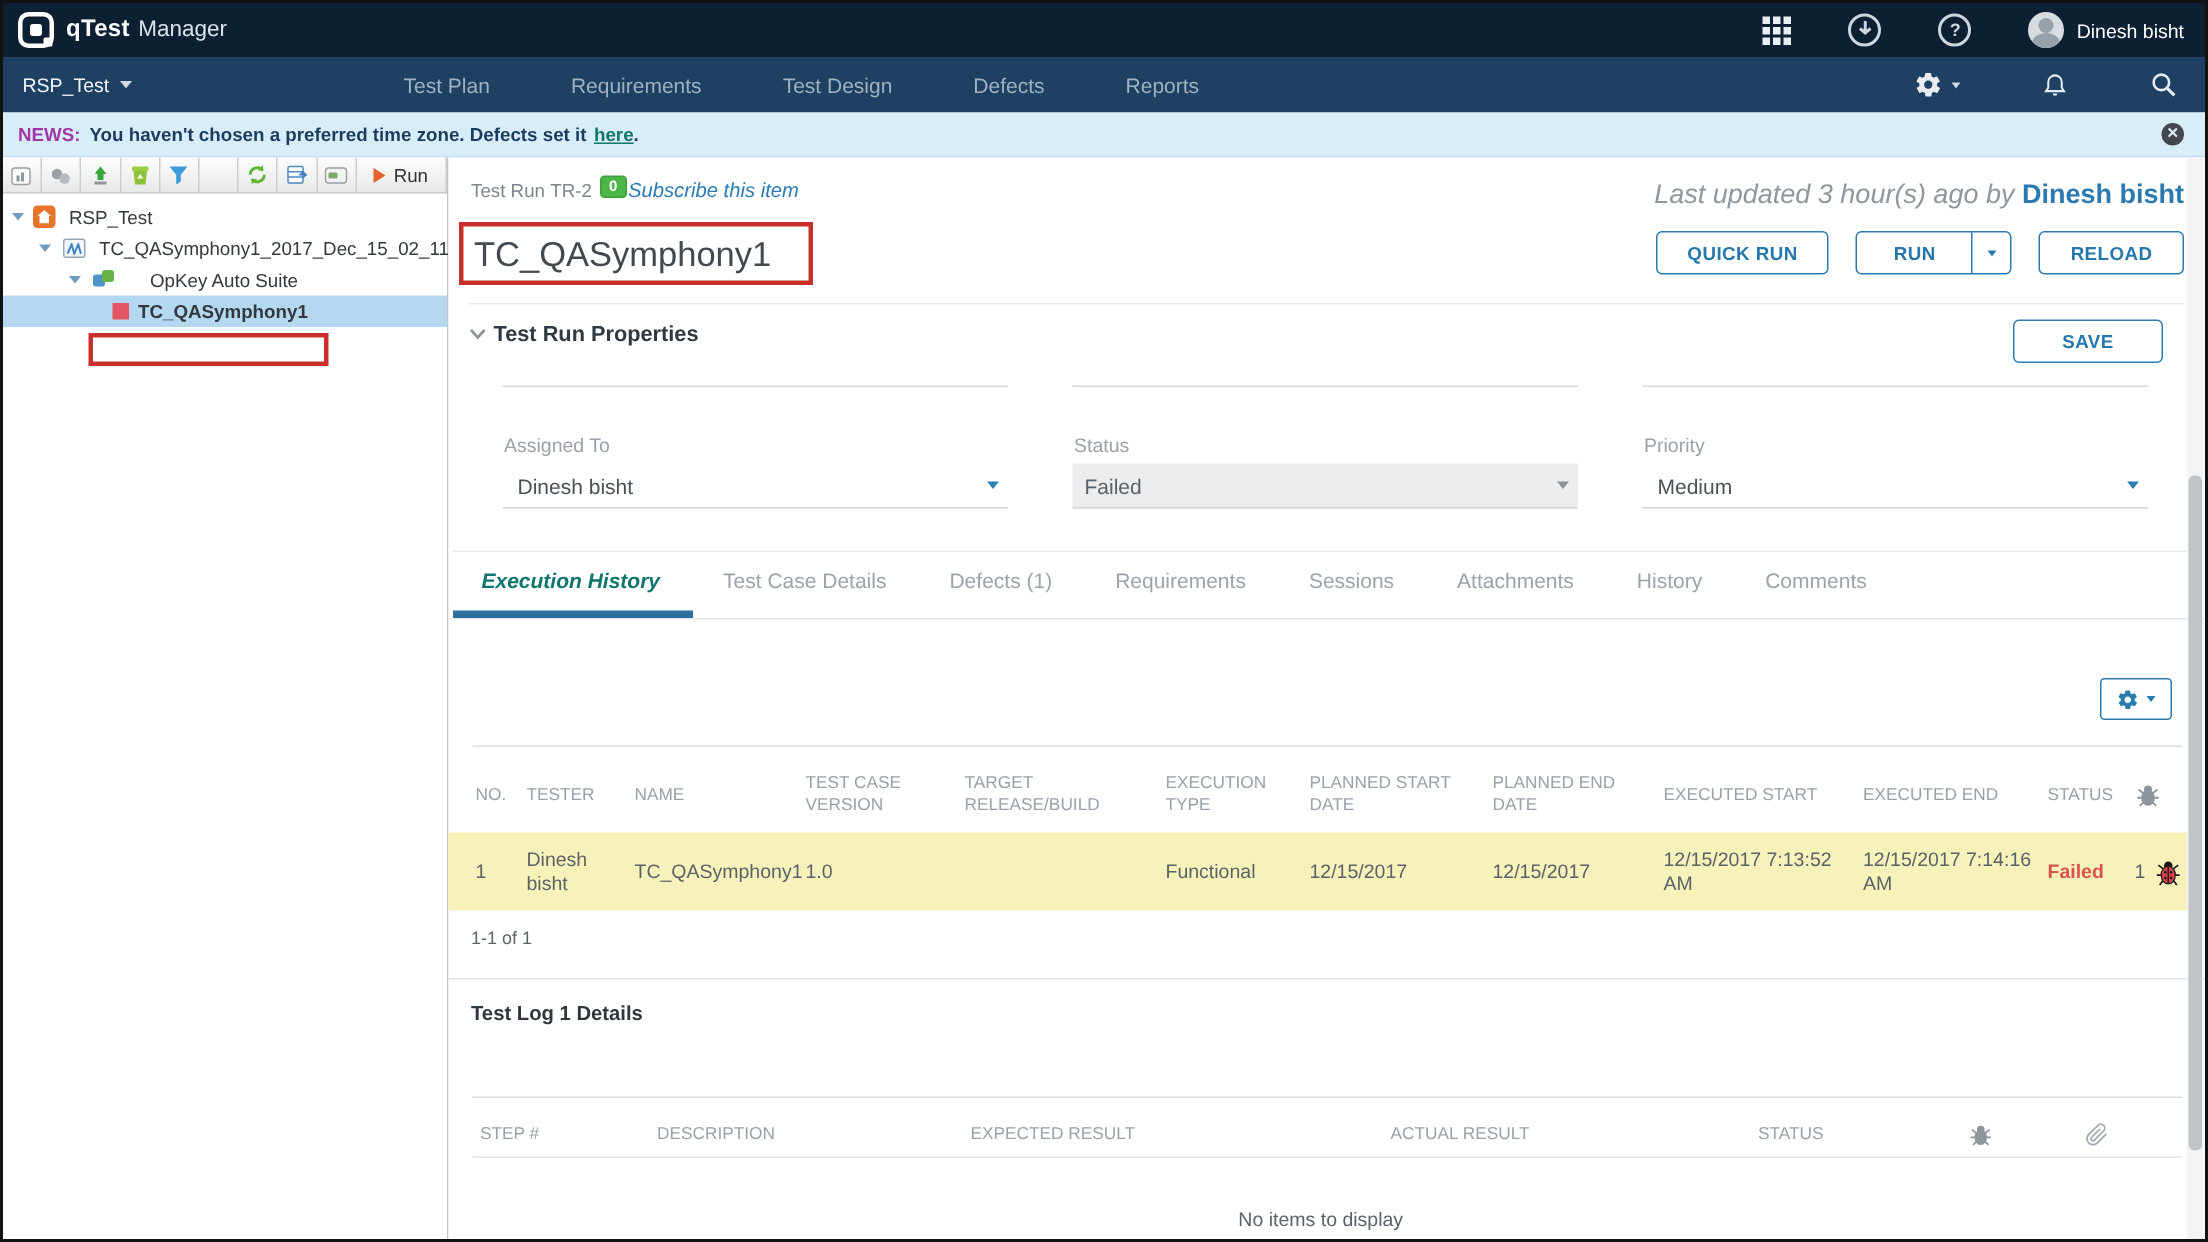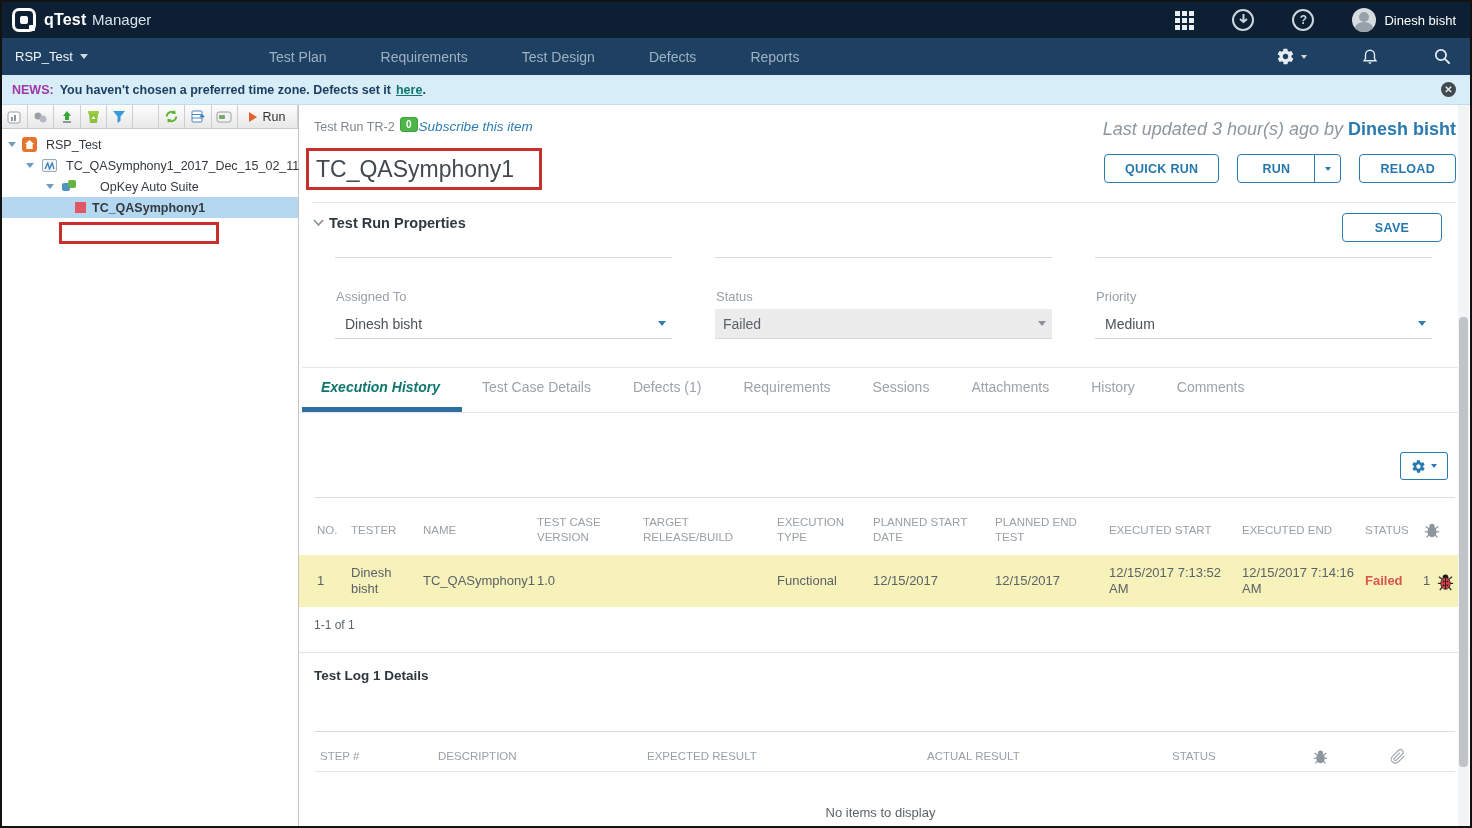--- a/index.html
+++ b/index.html
@@ -388,21 +388,21 @@
     <div class="hr" style="left:16px; width:1140px; top:392px; background:#dcdcdc;"></div>
 
     <div class="htable-head hgrid">
       <div>NO.</div>
       <div>TESTER</div>
       <div>NAME</div>
       <div>TEST CASE VERSION</div>
       <div>TARGET RELEASE/BUILD</div>
       <div>EXECUTION TYPE</div>
       <div>PLANNED START DATE</div>
-      <div>PLANNED END TEST</div>
+      <div>PLANNED END DATE</div>
       <div>EXECUTED START</div>
       <div>EXECUTED END</div>
       <div>STATUS</div>
       <div>
         <svg width="18" height="18" viewBox="0 0 20 20">
             <g stroke="#8d959d" stroke-width="1.4">
               <line x1="3" y1="6" x2="7" y2="9"></line>
               <line x1="17" y1="6" x2="13" y2="9"></line>
               <line x1="2" y1="12" x2="6" y2="12"></line>
               <line x1="18" y1="12" x2="14" y2="12"></line>

